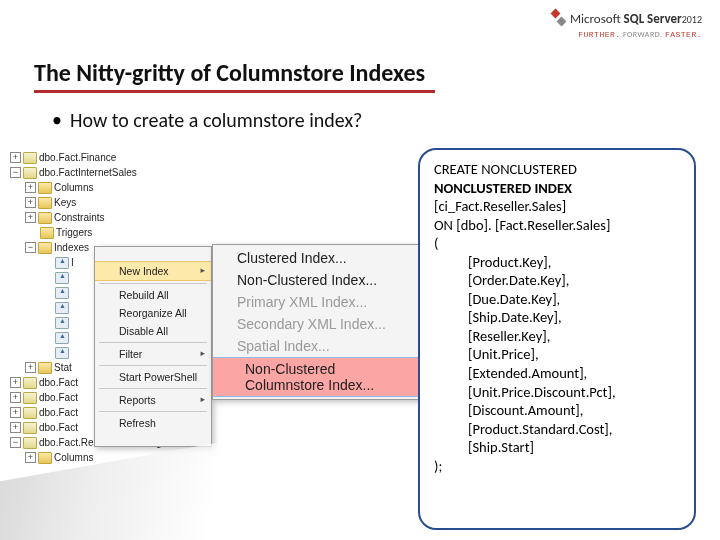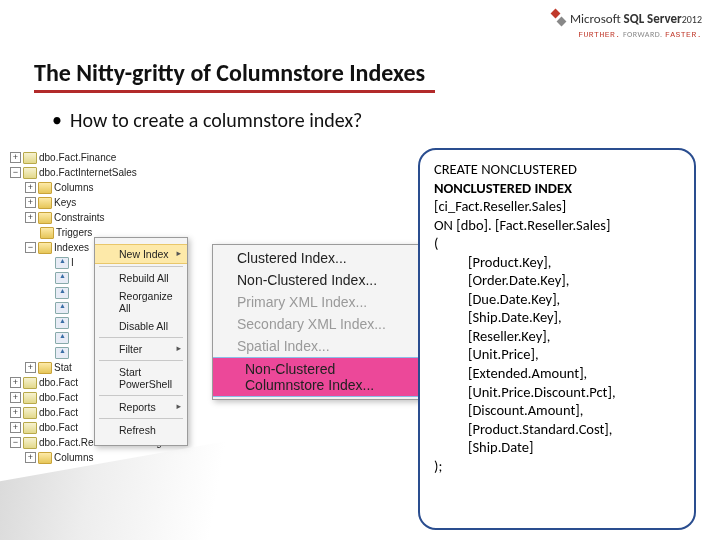--- a/index.html
+++ b/index.html
@@ -74,29 +74,29 @@
   .tg { display:inline-block; width:11px; height:11px; border:1px solid #888; text-align:center; line-height:9px; font-size:9px; color:#444; background:#fff; }
   .sp { display:inline-block; width:13px; }
   .ico { display:inline-block; width:14px; height:12px; }
   .ico-tbl { background: linear-gradient(#f7f2d0,#e2d88a); border:1px solid #b8a94a; border-radius:1px; }
   .ico-fld { background: linear-gradient(#fdeaa8,#e6c659); border:1px solid #c9a43a; border-radius:1px; }
   .ico-idx { background:#e8ecf6; border:1px solid #8aa; border-radius:1px; position:relative; }
   .ico-idx::after { content:'▲'; position:absolute; font-size:7px; color:#3a6ea5; left:3px; top:-1px; }
 
   .ctx-menu {
     position: absolute;
-    top: 237px; left: 94px;
-    width: 94px;
+    top: 246px; left: 94px;
+    width: 118px;
     background: #f4f4f4;
     border: 1px solid #9b9b9b;
     box-shadow: 2px 2px 6px rgba(0,0,0,0.25);
     font-family: "Segoe UI", Tahoma, sans-serif;
     font-size: 10.5px;
     color: #222;
-    padding: 6px 0;
+    padding: 14px 0;
   }
   .ctx-menu .mi {
     padding: 3px 8px 3px 24px;
     position: relative;
   }
   .ctx-menu .mi.hi { background: #fde9a9; border-top:1px solid #e9c76a; border-bottom:1px solid #e9c76a; }
   .ctx-menu .sep { height:1px; background:#c8c8c8; margin:2px 4px; }
   .ctx-menu .arrow::after { content:'▸'; position:absolute; right:6px; top:3px; font-size:9px; color:#555; }
 
   .submenu {
@@ -106,21 +106,21 @@
     background: #f4f4f4;
     border: 1px solid #9b9b9b;
     box-shadow: 2px 2px 6px rgba(0,0,0,0.25);
     font-family: "Segoe UI", Tahoma, sans-serif;
     font-size: 14px;
     color: #222;
     padding: 2px 0;
   }
   .submenu .mi { padding: 3px 8px 3px 24px; }
   .submenu .mi.dis { color: #9a9a9a; }
-  .submenu .mi.hi { background: #ec4899; border-top:1px solid #8abde8; border-bottom:1px solid #8abde8;padding-left:32px; }
+  .submenu .mi.hi { background: #fca5a5; border-top:1px solid #8abde8; border-bottom:1px solid #8abde8;padding-left:32px; }
 
   .sql-box {
     position: absolute;
     top: 148px; left: 418px;
     width: 278px;
     height: 382px;
     border: 2px solid #2a4d8f;
     border-radius: 18px;
     padding: 10px 14px;
     font-family: Calibri, Arial, sans-serif;
@@ -317,17 +317,17 @@
   <span class="ind">[Product.Key],</span>
   <span class="ind">[Order.Date.Key],</span>
   <span class="ind">[Due.Date.Key],</span>
   <span class="ind">[Ship.Date.Key],</span>
   <span class="ind">[Reseller.Key],</span>
   <span class="ind">[Unit.Price],</span>
   <span class="ind">[Extended.Amount],</span>
   <span class="ind">[Unit.Price.Discount.Pct],</span>
   <span class="ind">[Discount.Amount],</span>
   <span class="ind">[Product.Standard.Cost],</span>
-  <span class="ind">[Ship.Date]</span>
+  <span class="ind">[Ship.Start]</span>
   <span>);</span>
 </div>
 
 <div class="swoosh"></div>
 
 </body></html>

